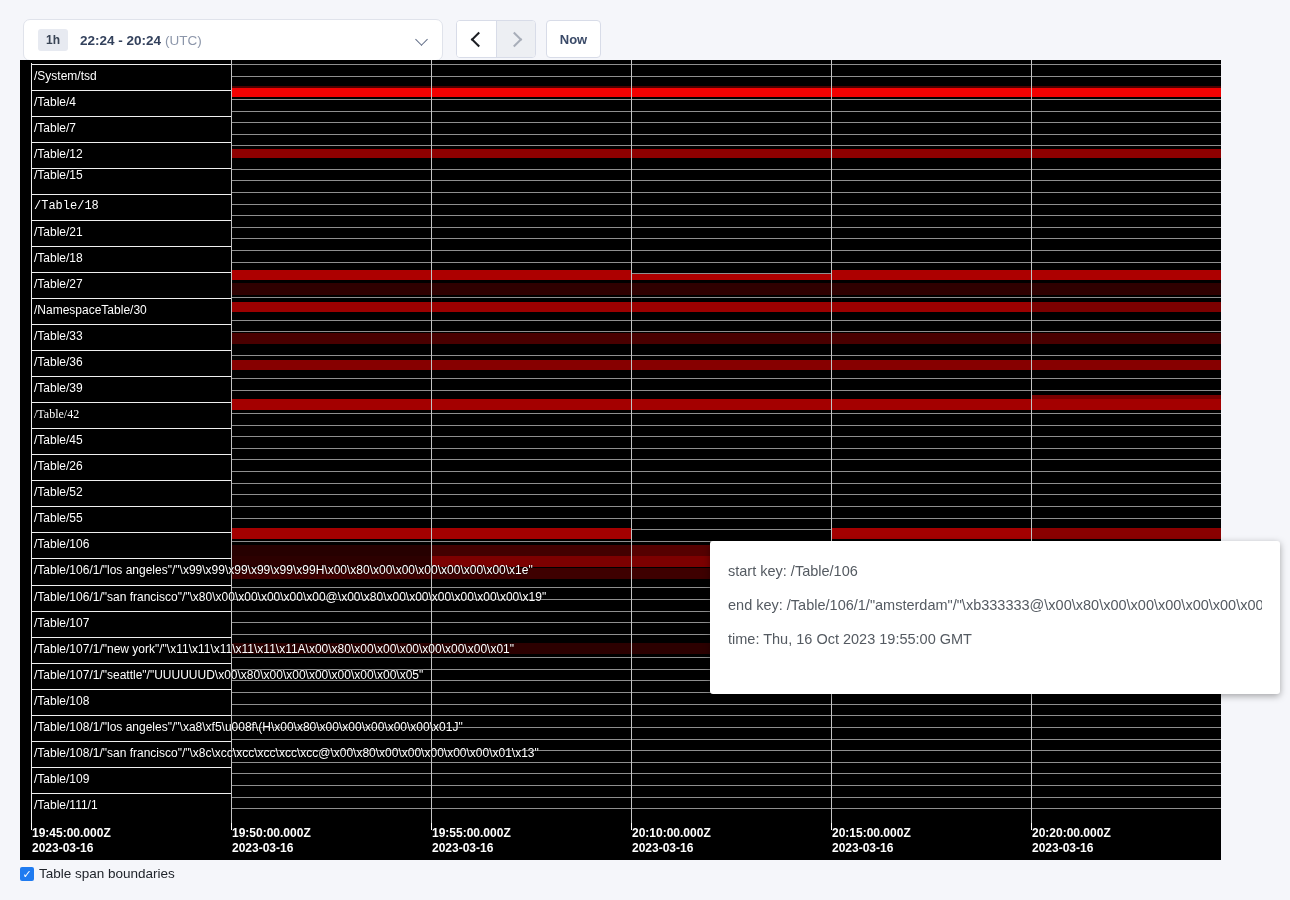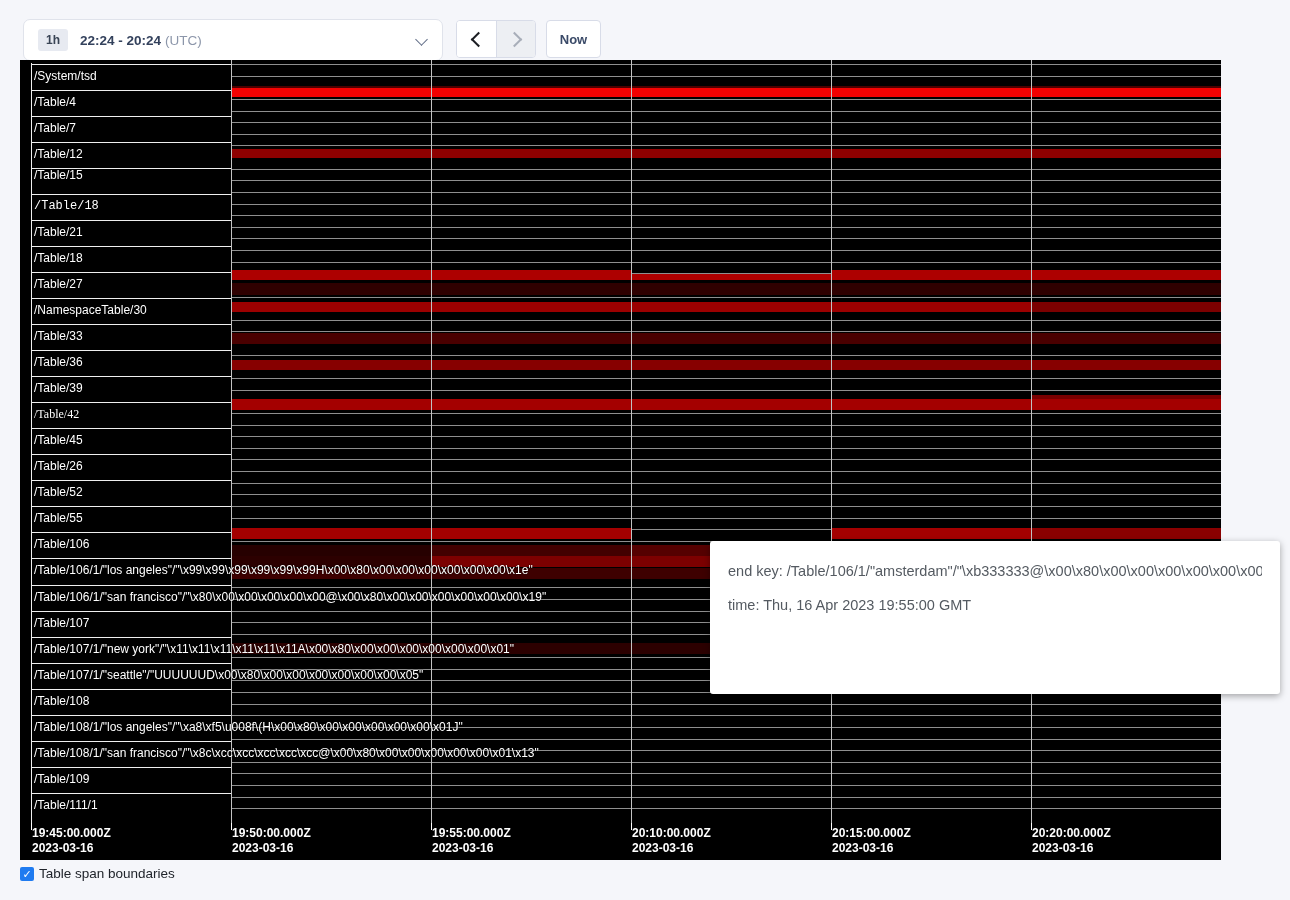--- a/index.html
+++ b/index.html
@@ -255,22 +255,23 @@
         <div>2023-03-16</div>
       </div>
       <div class="tick" style="left: 1011px;"></div>
       <div class="axislabel" style="left: 1012px;">
         <div>20:20:00.000Z</div>
         <div>2023-03-16</div>
       </div>
     </div>
 
   <div class="tooltip">
+    <div>start key: /Table/106</div>
     <div>end key: /Table/106/1/"amsterdam"/"\xb333333@\x00\x80\x00\x00\x00\x00\x00\x00#"</div>
-    <div>time: Thu, 16 Apr 2023 19:55:00 GMT</div>
+    <div>time: Thu, 16 Oct 2023 19:55:00 GMT</div>
   </div>
 
   <label class="footer">
     <span class="checkbox">✓</span>
     <span class="footer-label">Table span boundaries</span>
   </label>
 
 </div>
 
 </body></html>

